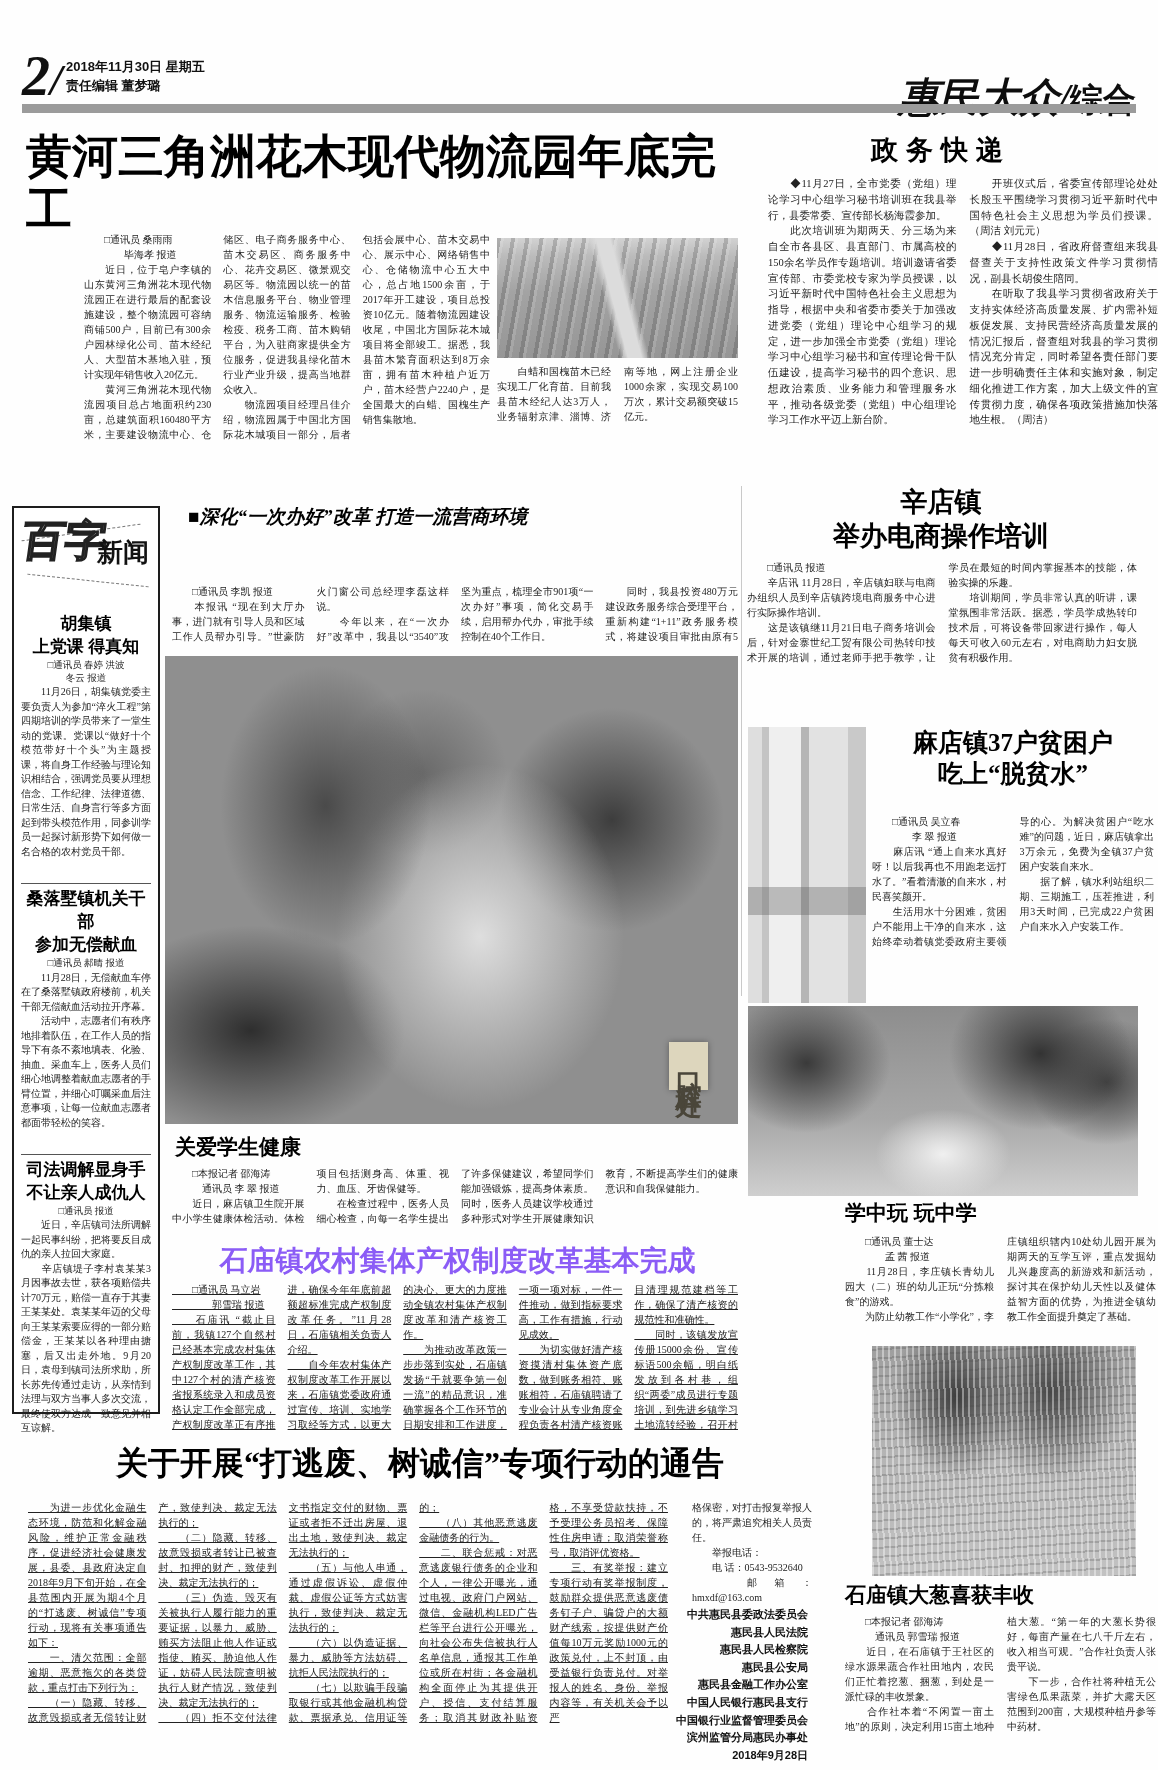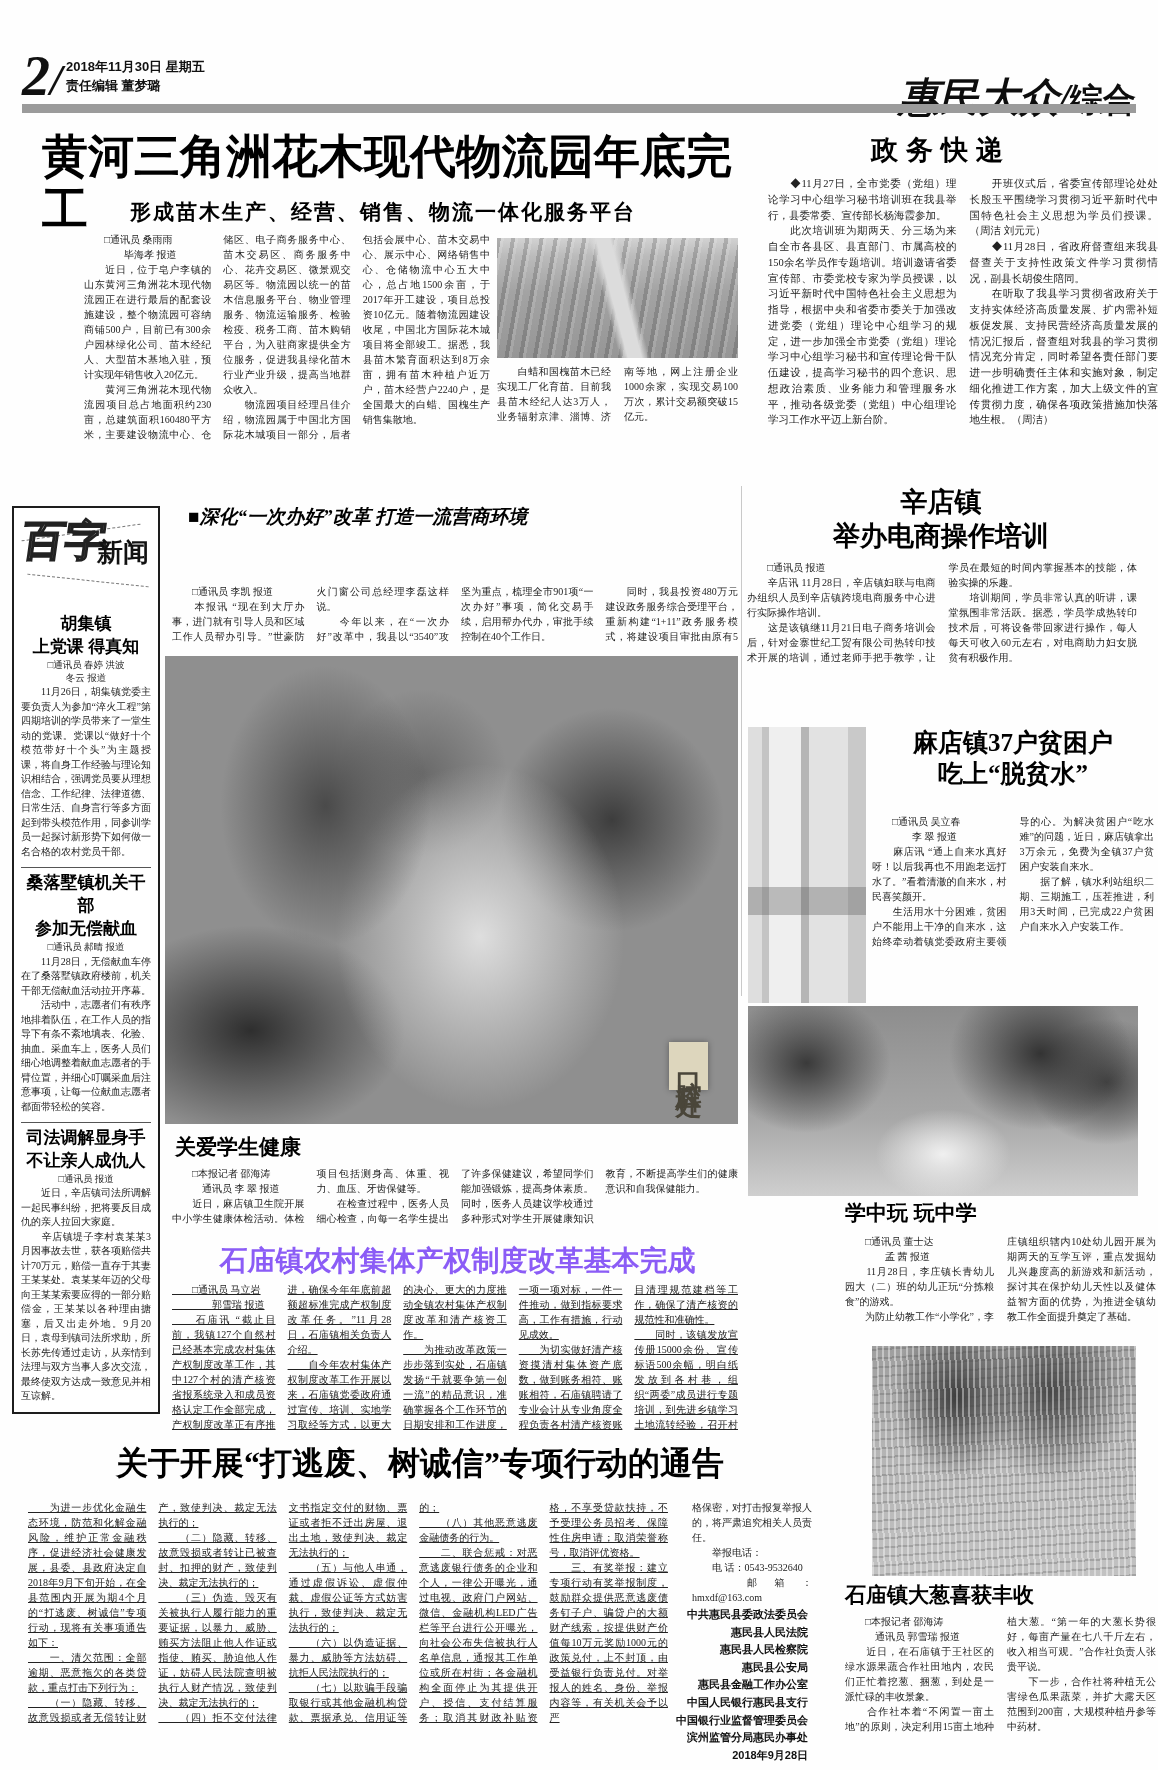--- a/index.html
+++ b/index.html
@@ -14,21 +14,21 @@
   .center{text-align:center;}
   
   .pageno{font:italic 900 56px/1 "Liberation Serif",serif;color:#111;}
   .pageno .slash{font-size:44px;}
   .meta{font:700 13px/1.45 "Liberation Sans",sans-serif;color:#111;white-space:pre-line;}
   .masthead{font:italic 700 40px/1 "Liberation Serif",serif;color:#0d0d0d;text-align:right;margin-top:24px;}
   .masthead .sec{font-style:normal;font-weight:900;font-size:33px;font-family:"Liberation Sans",sans-serif;}
   .masthead .bar{font-weight:900;}
   .topbar{background:#9b9b9b;height:9px;}
   
-  .lead-hl{font:900 46px/1.15 "Liberation Sans",sans-serif;letter-spacing:0px;color:#000;margin-left:16px;}
+  .lead-hl{font:900 46px/1.15 "Liberation Sans",sans-serif;letter-spacing:0px;color:#000;}
   .lead-sub{font:700 21px/1.2 "Liberation Serif",serif;letter-spacing:2px;color:#000;}
   .sec-title{font:900 27px/1.25 "Liberation Serif",serif;color:#000;white-space:pre-line;}
   .kicker{font:italic 700 19px/1.2 "Liberation Serif",serif;color:#000;}
   .cap{font:900 21px/1.2 "Liberation Sans",sans-serif;color:#000;}
   
   .photo{overflow:hidden;}
   .photo-lead{background:linear-gradient(180deg,#d2d2d2,#bbb 15%,#a3a3a3 45%,#969696);}
   .photo-lead .grain{position:absolute;inset:0;background:repeating-linear-gradient(100deg,rgba(40,40,40,.2) 0 4px,rgba(255,255,255,.14) 4px 7px,transparent 7px 14px);}
   .photo-lead .road{position:absolute;inset:0;background:linear-gradient(75deg,transparent 45%,#dcdcdc 48%,#dcdcdc 53%,transparent 56%);}
   .photo-dental{background:radial-gradient(150px 200px at 28% 32%,#4a4a4a,transparent 70%),
@@ -53,39 +53,38 @@
   
   .bz-box{border:2px solid #1d1d1d;background:#fff;padding:6px 7px;box-sizing:border-box;}
   .bz-logo{position:relative;height:92px;margin-bottom:6px;}
   .bz-big{position:absolute;left:2px;top:6px;font:900 42px/1 "Liberation Sans",sans-serif;color:#fff;
     -webkit-text-stroke:1.6px #222;text-stroke:1.6px #222;transform:skewX(-8deg);}
   .bz-small{position:absolute;right:2px;top:26px;font:900 26px/1 "Liberation Serif",serif;color:#111;}
   .bz-dash{position:absolute;height:0;border-top:1px dashed #777;}
   .bz-title{font:900 17px/1.35 "Liberation Sans",sans-serif;text-align:center;white-space:pre-line;color:#000;margin-top:7px;}
   .bz-byline{font:400 9.5px/1.4 "Liberation Serif",serif;text-align:center;white-space:pre-line;color:#222;}
   .bz-body{font:10px/1.45 "Liberation Serif",serif;text-align:justify;white-space:pre-line;color:#222;}
-  .bz-sep{border-top:1px solid #555;margin-top:8px;padding-top:4px;}
+  .bz-sep{border-top:1px solid #555;margin-top:24px;padding-top:4px;}
   .sig{font:700 11px/1.6 "Liberation Sans",sans-serif;text-align:right;white-space:pre-line;color:#111;}
   .vrule{background:#c9c9c9;width:1px;}
 </style>
 </head>
 <body>
 
 <div class="page">
 
   <div class="abs pageno" style="left:22px;top:48px;"><span>2</span><span class="slash">/</span></div>
   <div class="abs meta" style="left:66px;top:58px;">2018年11月30日 星期五
 责任编辑 董梦璐</div>
   <div class="abs masthead" style="left:780px;top:54px;width:356px;">
     <span>惠民大众</span><span class="bar">/</span><span class="sec">综合</span>
   </div>
   <div class="abs topbar" style="left:22px;top:104px;width:1114px;"></div>
 
   <div class="abs lead-hl" style="left:26px;top:130px;width:714px;">黄河三角洲花木现代物流园年底完工</div>
-  <div class="abs lead-sub center" style="left:26px;top:200px;width:714px;">形成苗木生产、经营、销售、物流一体化服务平台</div>
   <div class="abs txt c3" style="left:84px;top:232px;width:406px;height:220px;font-size:10px;">　　□通讯员 桑雨雨
 　　　　毕海孝 报道
 　　近日，位于皂户李镇的山东黄河三角洲花木现代物流园正在进行最后的配套设施建设，整个物流园可容纳商铺500户，目前已有300余户园林绿化公司、苗木经纪人、大型苗木基地入驻，预计实现年销售收入20亿元。
 　　黄河三角洲花木现代物流园项目总占地面积约230亩，总建筑面积160480平方米，主要建设物流中心、仓储区、电子商务服务中心、苗木交易区、商务服务中心、花卉交易区、微景观交易区等。物流园以统一的苗木信息服务平台、物业管理服务、物流运输服务、检验检疫、税务工商、苗木购销平台，为入驻商家提供全方位服务，促进我县绿化苗木行业产业升级，提高当地群众收入。
 　　物流园项目经理吕佳介绍，物流园属于中国北方国际花木城项目一部分，后者包括会展中心、苗木交易中心、展示中心、网络销售中心、仓储物流中心五大中心，总占地1500余亩，于2017年开工建设，项目总投资10亿元。随着物流园建设收尾，中国北方国际花木城项目将全部竣工。据悉，我县苗木繁育面积达到8万余亩，拥有苗木种植户近万户，苗木经营户2240户，是全国最大的白蜡、国槐生产销售集散地。</div>
   <div class="abs photo photo-lead" style="left:497px;top:238px;width:241px;height:120px;">
     <div class="grain"></div>
     <div class="road"></div>
   </div>
   <div class="abs txt c2" style="left:497px;top:364px;width:241px;height:88px;">　　白蜡和国槐苗木已经实现工厂化育苗。目前我县苗木经纪人达3万人，业务辐射京津、淄博、济南等地，网上注册企业1000余家，实现交易100万次，累计交易额突破15亿元。</div>

